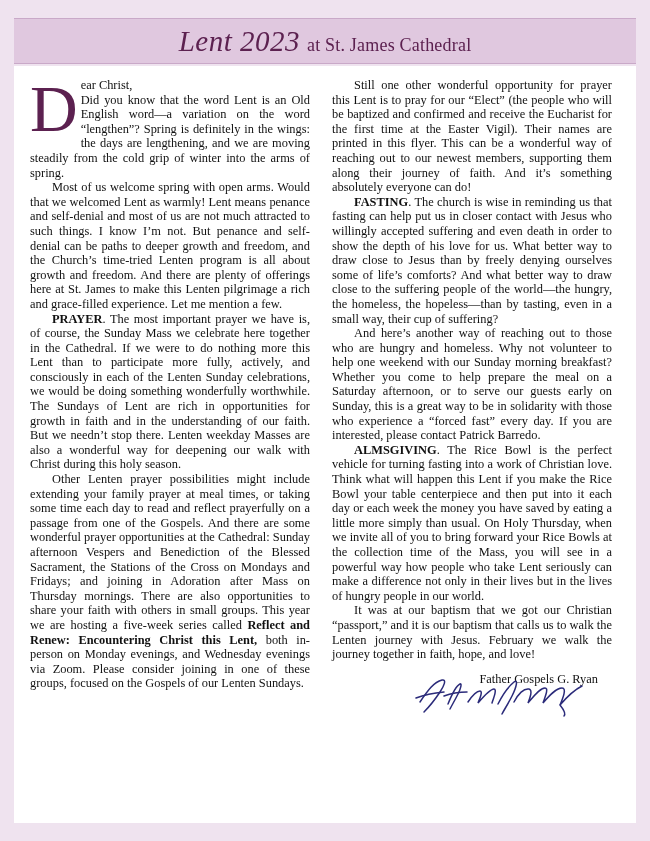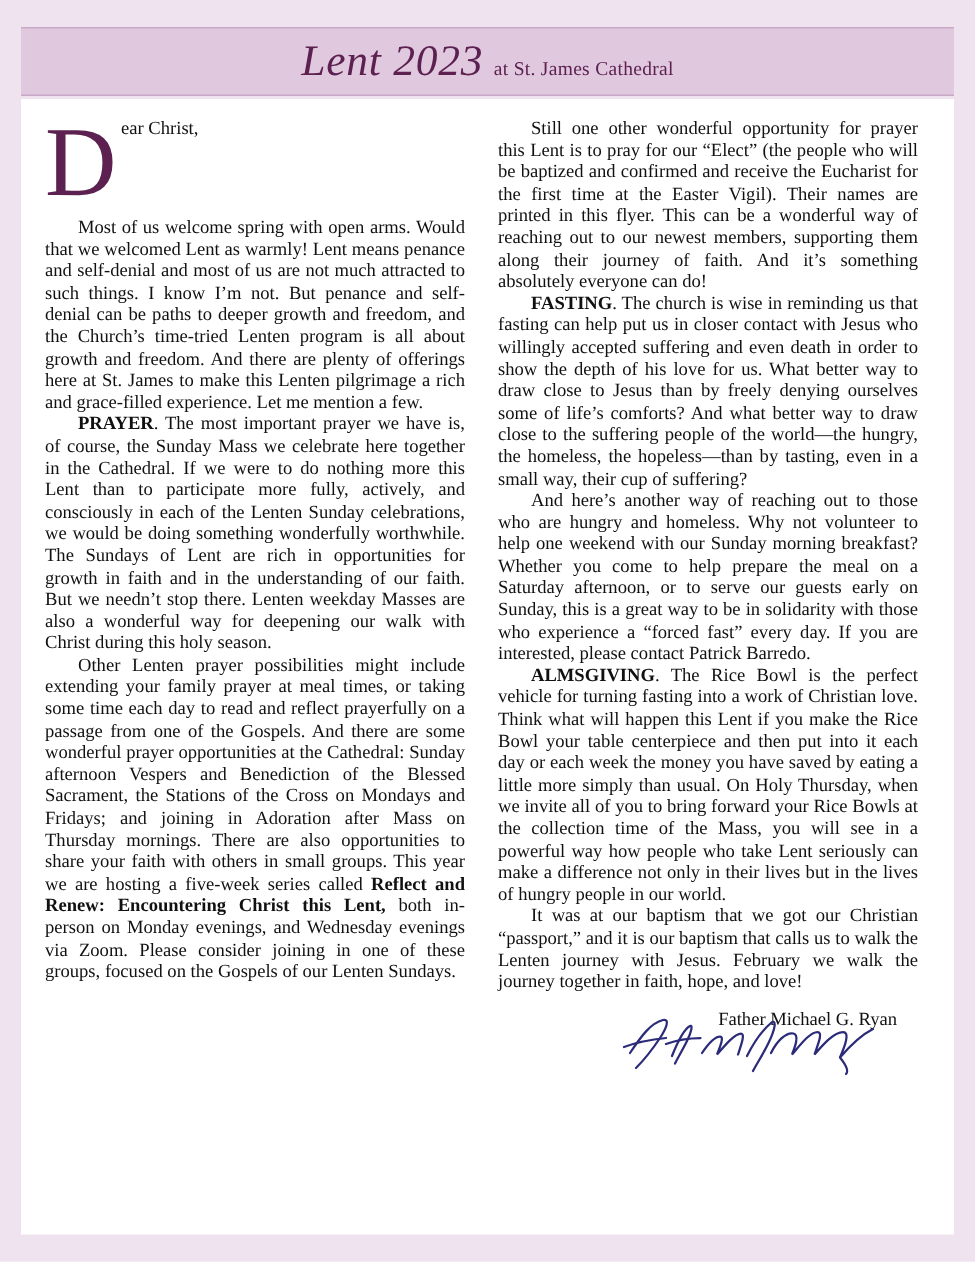--- a/index.html
+++ b/index.html
@@ -41,21 +41,21 @@
   }
   .banner-title {
     font-family: "Liberation Serif", serif;
     font-style: italic;
     font-size: 29px;
     color: #5c2150;
     letter-spacing: 0.5px;
   }
   .banner-sub {
     font-family: "Liberation Serif", serif;
-    font-size: 13px;
+    font-size: 18px;
     color: #5c2150;
     margin-left: 7px;
     letter-spacing: 0.2px;
   }
   .content {
     position: absolute;
     left: 14px;
     top: 66px;
     width: 622px;
     height: 757px;
@@ -124,21 +124,21 @@
     <div class="banner-inner">
       <span class="banner-title">Lent 2023</span>
       <span class="banner-sub">at St. James Cathedral</span>
     </div>
   </div>
 
   <div class="content">
     <div class="columns">
 
       <div class="col">
-        <p class="dropcap-para"><span class="dropcap">D</span><span>ear Christ,</span><br></p>
+        <p class="dropcap-para"><span class="dropcap">D</span><span>ear Christ,</span><br><span>Did you know that the word Lent is an Old English word—a variation on the word “lengthen”? Spring is definitely in the wings: the days are lengthening, and we are moving steadily from the cold grip of winter into the arms of spring.</span></p>
         <p>Most of us welcome spring with open arms. Would that we welcomed Lent as warmly! Lent means penance and self-denial and most of us are not much attracted to such things. I know I’m not. But penance and self-denial can be paths to deeper growth and freedom, and the Church’s time-tried Lenten program is all about growth and freedom. And there are plenty of offerings here at St. James to make this Lenten pilgrimage a rich and grace-filled experience. Let me mention a few.</p>
         <p><span class="bold">PRAYER</span><span>. The most important prayer we have is, of course, the Sunday Mass we celebrate here together in the Cathedral. If we were to do nothing more this Lent than to participate more fully, actively, and consciously in each of the Lenten Sunday celebrations, we would be doing something wonderfully worthwhile. The Sundays of Lent are rich in opportunities for growth in faith and in the understanding of our faith. But we needn’t stop there. Lenten weekday Masses are also a wonderful way for deepening our walk with Christ during this holy season.</span></p>
         <p><span>Other Lenten prayer possibilities might include extending your family prayer at meal times, or taking some time each day to read and reflect prayerfully on a passage from one of the Gospels. And there are some wonderful prayer opportunities at the Cathedral: Sunday afternoon Vespers and Benediction of the Blessed Sacrament, the Stations of the Cross on Mondays and Fridays; and joining in Adoration after Mass on Thursday mornings. There are also opportunities to share your faith with others in small groups. This year we are hosting a five-week series called </span><span class="bold">Reflect and Renew: Encountering Christ this Lent,</span><span> both in-person on Monday evenings, and Wednesday evenings via Zoom. Please consider joining in one of these groups, focused on the Gospels of our Lenten Sundays.</span></p>
       </div>
 
       <div class="col">
         <p>Still one other wonderful opportunity for prayer this Lent is to pray for our “Elect” (the people who will be baptized and confirmed and receive the Eucharist for the first time at the Easter Vigil). Their names are printed in this flyer. This can be a wonderful way of reaching out to our newest members, supporting them along their journey of faith. And it’s something absolutely everyone can do!</p>
         <p><span class="bold">FASTING</span><span>. The church is wise in reminding us that fasting can help put us in closer contact with Jesus who willingly accepted suffering and even death in order to show the depth of his love for us. What better way to draw close to Jesus than by freely denying ourselves some of life’s comforts? And what better way to draw close to the suffering people of the world—the hungry, the homeless, the hopeless—than by tasting, even in a small way, their cup of suffering?</span></p>
         <p>And here’s another way of reaching out to those who are hungry and homeless. Why not volunteer to help one weekend with our Sunday morning breakfast? Whether you come to help prepare the meal on a Saturday afternoon, or to serve our guests early on Sunday, this is a great way to be in solidarity with those who experience a “forced fast” every day. If you are interested, please contact Patrick Barredo.</p>
         <p><span class="bold">ALMSGIVING</span><span>. The Rice Bowl is the perfect vehicle for turning fasting into a work of Christian love. Think what will happen this Lent if you make the Rice Bowl your table centerpiece and then put into it each day or each week the money you have saved by eating a little more simply than usual. On Holy Thursday, when we invite all of you to bring forward your Rice Bowls at the collection time of the Mass, you will see in a powerful way how people who take Lent seriously can make a difference not only in their lives but in the lives of hungry people in our world.</span></p>
@@ -150,20 +150,20 @@
               <path d="M6 30 C14 18, 20 10, 28 8 C33 7, 30 14, 26 20 C20 29, 14 36, 10 40"></path>
               <path d="M2 26 C10 23, 20 21, 30 20"></path>
               <path d="M34 32 C38 22, 42 14, 46 12 C48 11, 47 16, 44 22 C41 28, 38 33, 36 37"></path>
               <path d="M30 24 C38 21, 46 20, 53 20"></path>
               <path d="M54 30 C58 24, 62 19, 66 19 C69 19, 66 26, 64 31 C70 24, 76 17, 80 17 C83 17, 80 25, 78 31"></path>
               <path d="M84 32 C88 24, 94 15, 100 10 C104 7, 103 14, 98 24 C94 32, 90 38, 88 42"></path>
               <path d="M100 30 C104 22, 110 16, 115 17 C119 18, 116 26, 114 31 C120 24, 126 16, 131 16 C135 16, 131 25, 129 31 C135 24, 142 16, 148 16 C153 16, 149 26, 146 33 C152 26, 160 18, 168 14"></path>
               <path d="M146 33 C150 38, 152 42, 150 44"></path>
             </g>
           </svg>
-          <div class="sig-name">Father Michael G. Ryan</div>
+          <div class="sig-name">Father Gospels G. Ryan</div>
         </div>
       </div>
 
     </div>
   </div>
 
 </div>
 
 </body></html>

